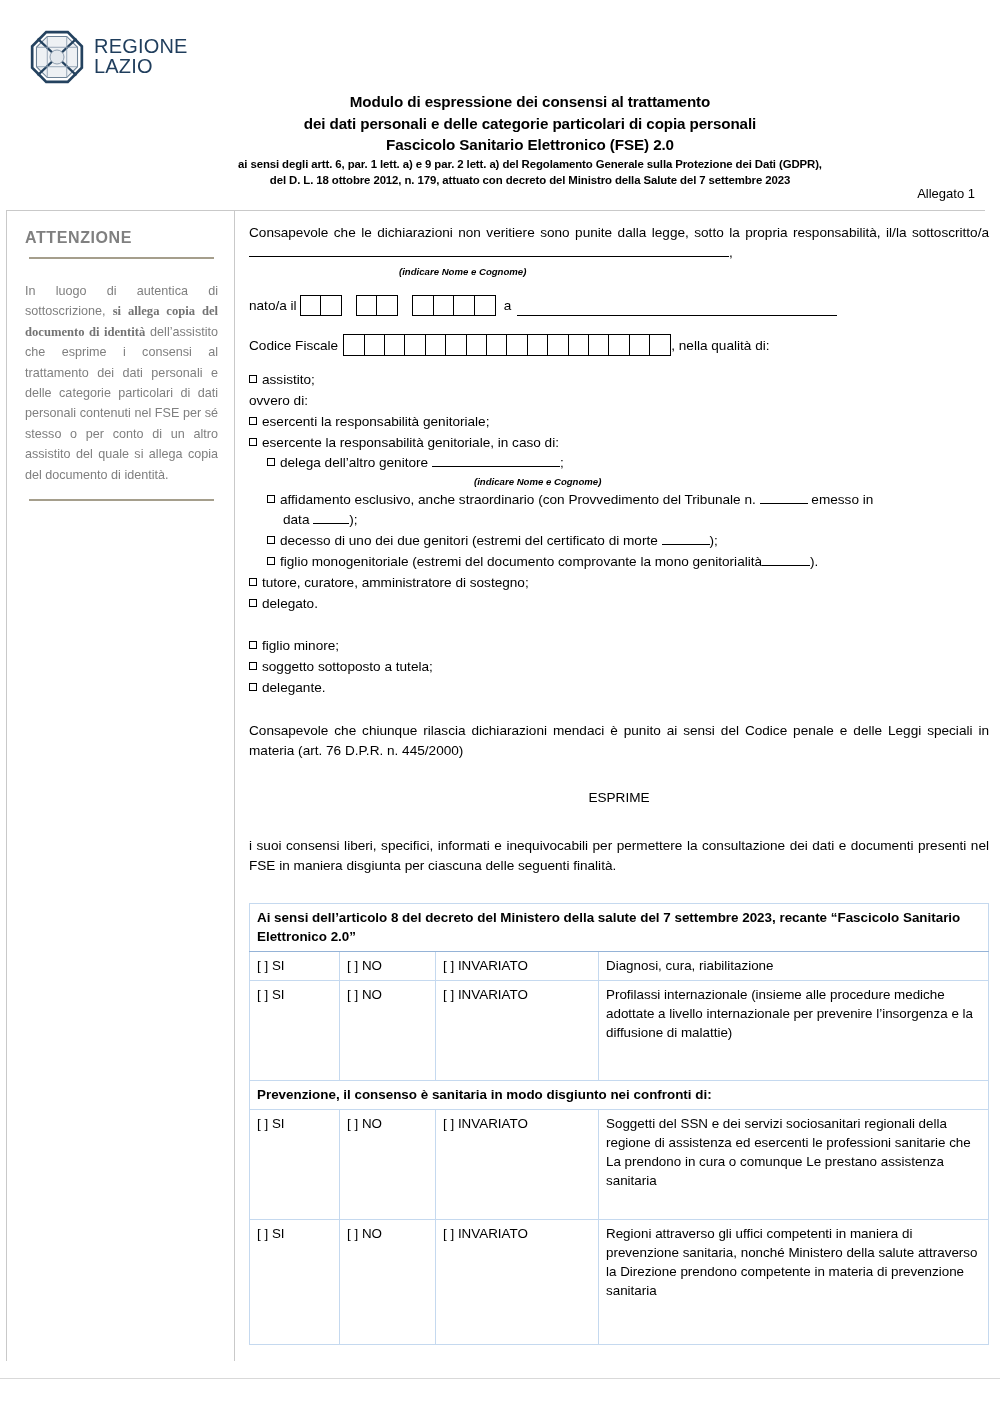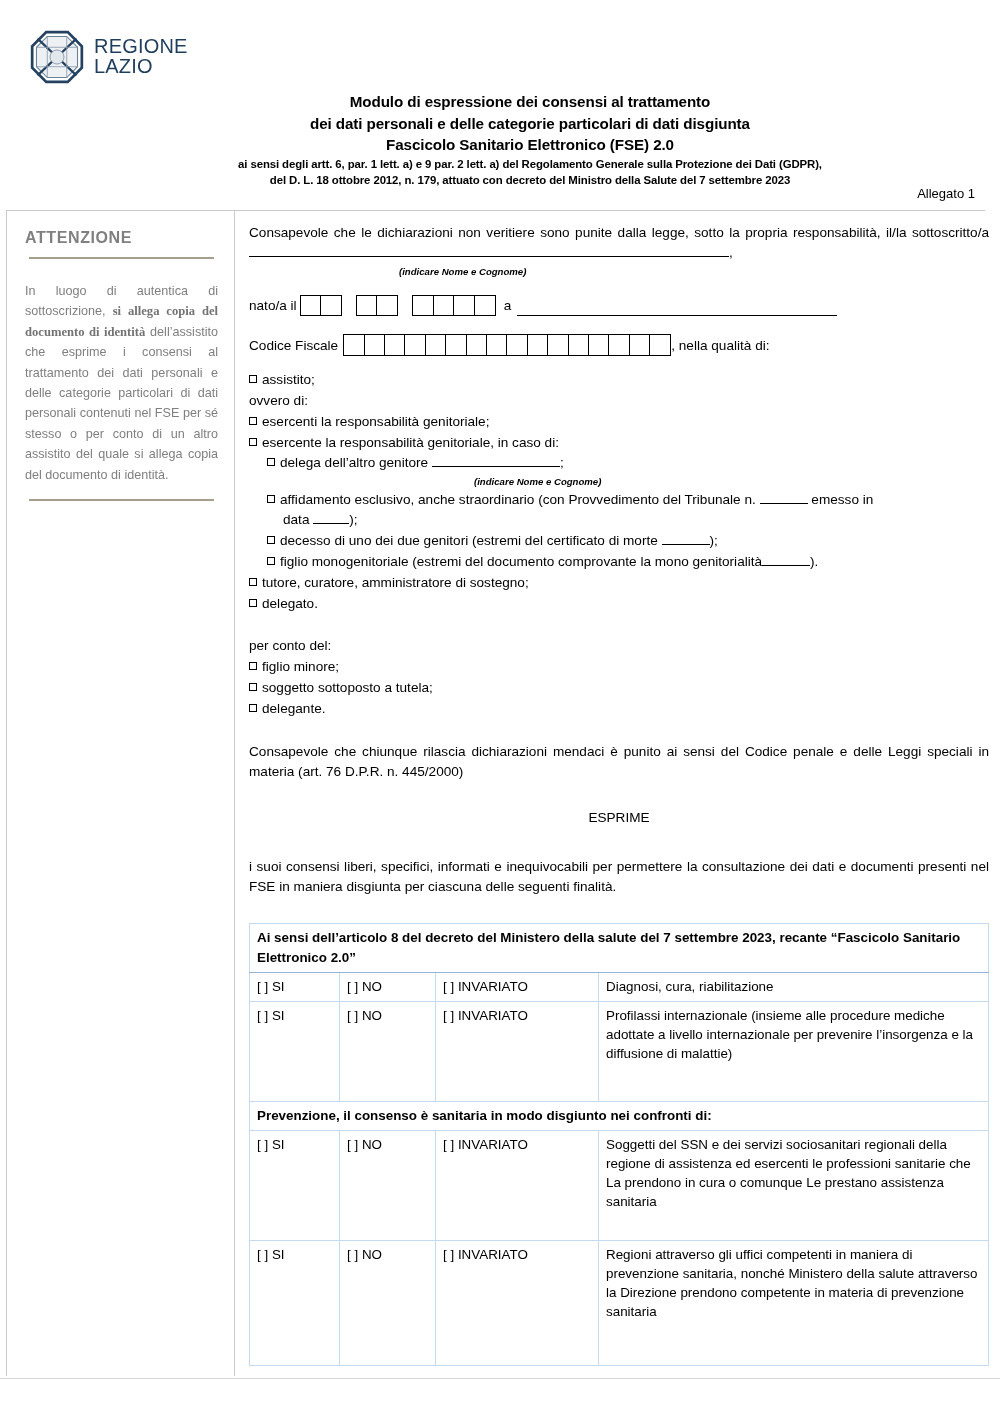--- a/index.html
+++ b/index.html
@@ -238,21 +238,21 @@
       <circle cx="50" cy="50" r="13" fill="#e3e8ed" stroke="#7e90a2" stroke-width="1.6"></circle>
     </svg>
     <div class="logo-text">
       <span class="l1">REGIONE</span>
       <span class="l2">LAZIO</span>
     </div>
   </div>
 
   <div class="title-block">
     <div class="title-line">Modulo di espressione dei consensi al trattamento</div>
-    <div class="title-line">dei dati personali e delle categorie particolari di dati disgiunta</div>
+    <div class="title-line">dei dati personali e delle categorie particolari di copia personali</div>
     <div class="title-line">Fascicolo Sanitario Elettronico (FSE) 2.0</div>
     <div class="subtitle-line">ai sensi degli artt. 6, par. 1 lett. a) e 9 par. 2 lett. a) del Regolamento Generale sulla Protezione dei Dati (GDPR),</div>
     <div class="subtitle-line">del D. L. 18 ottobre 2012, n. 179, attuato con decreto del Ministro della Salute del 7 settembre 2023</div>
   </div>
 
   <div class="allegato">Allegato 1</div>
 </div>
 
 <div class="frame">
 
@@ -355,21 +355,20 @@
         <span class="sq"></span><span>tutore, curatore, amministratore di sostegno;</span>
       </span>
       <span class="chk">
         <span class="sq"></span><span>delegato.</span>
       </span>
     </div>
 
     <div class="spacer-22"></div>
 
     <div>
-      <span class="plain">per conto del:</span>
       <span class="chk">
         <span class="sq"></span><span>figlio minore;</span>
       </span>
       <span class="chk">
         <span class="sq"></span><span>soggetto sottoposto a tutela;</span>
       </span>
       <span class="chk">
         <span class="sq"></span><span>delegante.</span>
       </span>
     </div>

